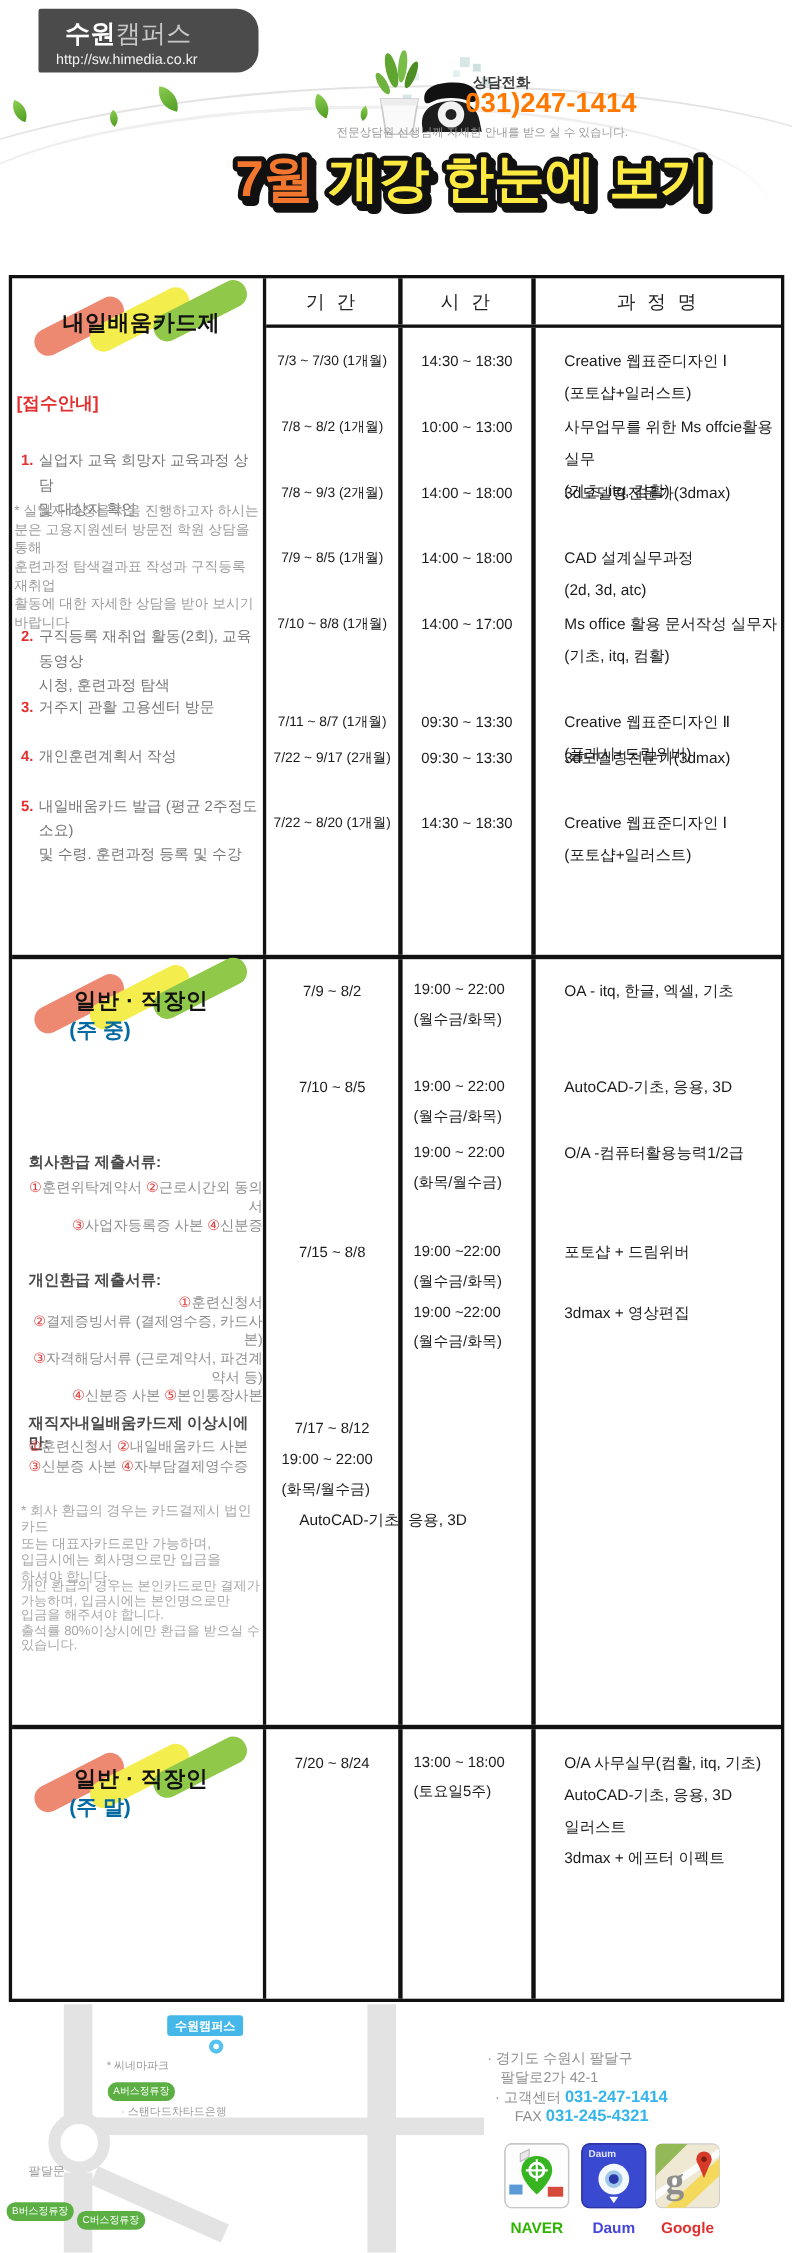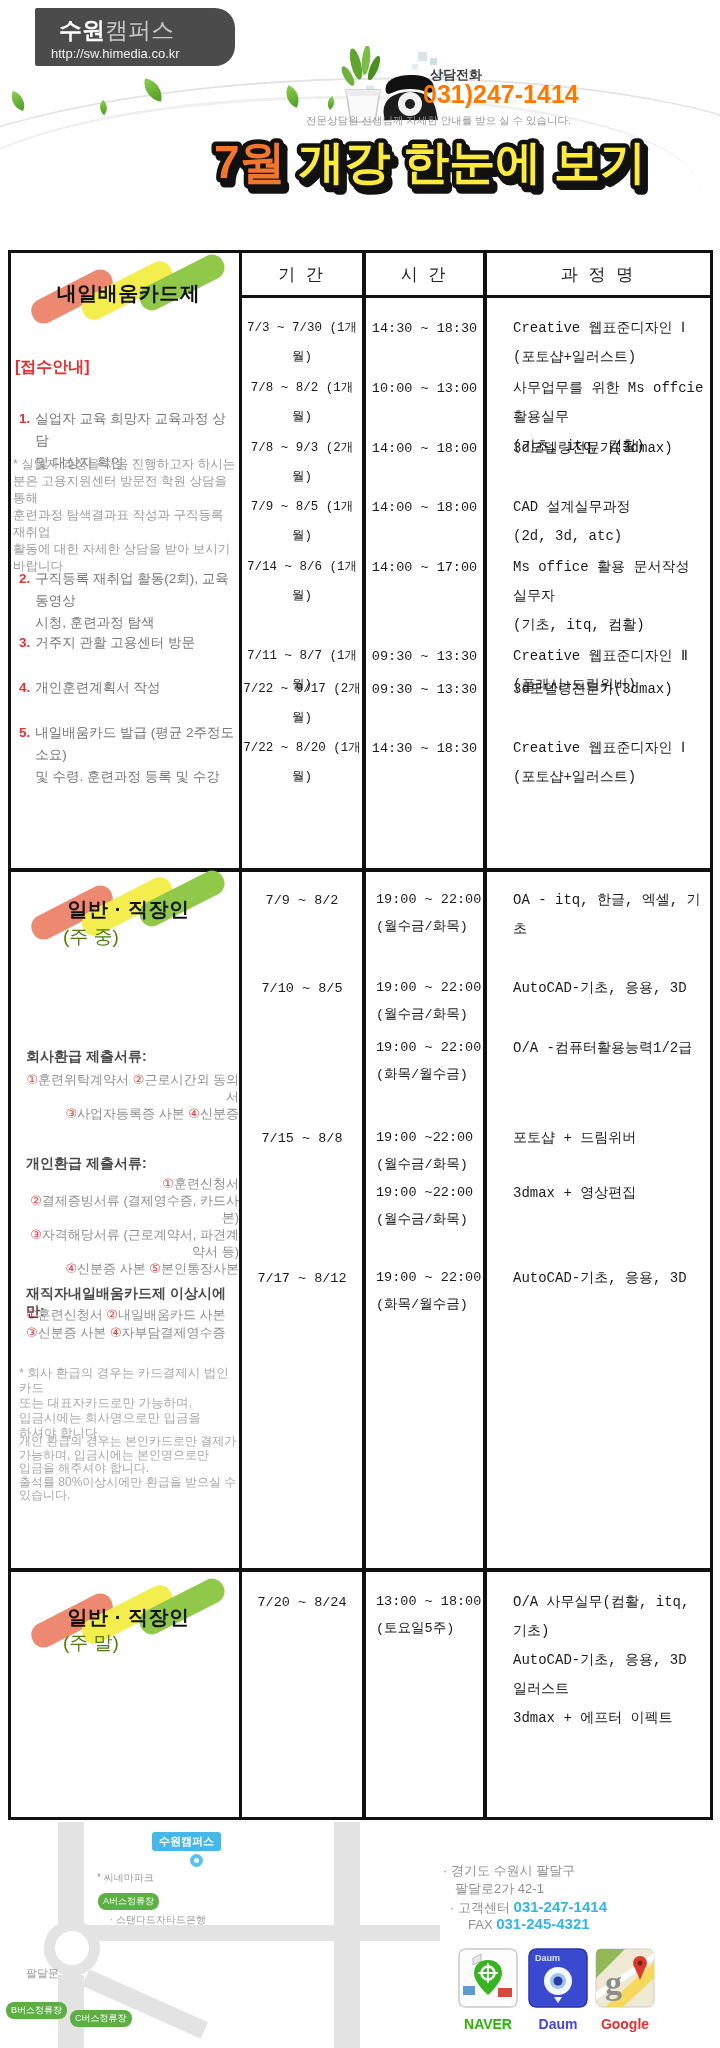--- a/index.html
+++ b/index.html
@@ -37,36 +37,36 @@
   .right{flex:1;display:flex;flex-direction:column;}
   .thead{height:45px;border-bottom:3px solid #111;display:flex;box-sizing:border-box;}
   .th{display:flex;align-items:center;justify-content:center;font-size:17px;color:#222;
       letter-spacing:3px;height:100%;box-sizing:border-box;}
   .th1{width:124px;border-right:4px solid #111;}
   .th2{width:121px;border-right:4px solid #111;}
   .th3{flex:1;}
   .rows{position:relative;flex:1;}
   .vline{position:absolute;top:0;bottom:0;width:4px;background:#111;}
   .v1{left:120px;} .v2{left:241px;}
-  .crow{position:absolute;left:0;right:0;display:flex;color:#1b1b1b;font-family:Liberation Mono, monospace;}
+  .crow{position:absolute;left:0;right:0;display:flex;color:#1b1b1b;}
   .c1{width:120px;text-align:center;font-size:12.5px;line-height:29px;white-space:pre-line;}
   .c2{width:117px;margin-left:4px;text-align:center;font-size:13.5px;line-height:29px;white-space:pre-line;}
   .c3{flex:1;margin-left:4px;padding-left:26px;font-size:14px;line-height:29px;white-space:pre-line;}
   .rows.tleft .c2{text-align:left;padding-left:10px;box-sizing:border-box;line-height:27px;}
   .rows.tleft .c1{font-size:13.5px;}
 
   
   .brush-box{position:absolute;width:205px;height:58px;}
   .stroke{position:absolute;height:25px;border-radius:12px;transform:rotate(-27deg);}
   .st1{left:2px;top:22px;width:88px;background:#ec8970;}
   .st2{left:52px;top:16px;width:98px;background:#f3ee4e;}
   .st3{left:110px;top:8px;width:92px;background:#90c849;}
   .brush-text{position:absolute;left:0;right:0;top:18px;text-align:center;font-size:20px;
               font-weight:bold;color:#111;letter-spacing:0.5px;}
-  .sub-title{position:absolute;font-size:19px;font-weight:normal;color:#4d7c0f;}
+  .sub-title{position:absolute;font-size:19px;font-weight:bold;color:#0369a1;}
 
   
   .sb{position:absolute;white-space:pre-line;}
   .recept{font-size:16px;font-weight:bold;color:#e53030;}
   .nitem{display:flex;font-size:13.5px;line-height:22px;color:#777;}
   .nitem .num{color:#e53030;margin-right:5px;font-weight:bold;flex:none;}
   .note1{font-size:12.5px;line-height:17px;color:#9c9c9c;}
   .ghead{font-size:14px;font-weight:bold;color:#4a4a4a;}
   .glines{font-size:13px;line-height:17px;color:#8f8f8f;text-align:right;}
   .g3lines{line-height:18px;}
@@ -194,21 +194,21 @@
               <div class="c2">14:00 ~ 18:00</div>
               <div class="c3">3d모델링전문가(3dmax)</div>
             </div>
             <div class="crow" style="top: 195px;">
               <div class="c1">7/9 ~ 8/5 (1개월)</div>
               <div class="c2">14:00 ~ 18:00</div>
               <div class="c3">CAD 설계실무과정
 (2d, 3d, atc)</div>
             </div>
             <div class="crow" style="top: 255px;">
-              <div class="c1">7/14 ~ 8/6 (1개월)</div>
+              <div class="c1">7/10 ~ 8/8 (1개월)</div>
               <div class="c2">14:00 ~ 17:00</div>
               <div class="c3">Ms office 활용 문서작성 실무자
 (기초, itq, 컴활)</div>
             </div>
             <div class="crow" style="top: 316px; margin-top: 28px;">
               <div class="c1">7/11 ~ 8/7 (1개월)</div>
               <div class="c2">09:30 ~ 13:30</div>
               <div class="c3">Creative 웹표준디자인 Ⅱ
 (플래시+드림위버)</div>
             </div>
@@ -284,21 +284,21 @@
               <div class="c2">19:00 ~22:00
 (월수금/화목)</div>
               <div class="c3">포토샵 + 드림위버</div>
             </div>
             <div class="crow" style="top: 307px;">
               <div class="c1"></div>
               <div class="c2">19:00 ~22:00
 (월수금/화목)</div>
               <div class="c3">3dmax + 영상편집</div>
             </div>
-            <div class="crow" style="top: 392px;">
+            <div class="crow" style="top: 412px; flex-direction: column;">
               <div class="c1">7/17 ~ 8/12</div>
               <div class="c2">19:00 ~ 22:00
 (화목/월수금)</div>
               <div class="c3">AutoCAD-기초, 응용, 3D</div>
             </div>
           </div>
       </div>
     </div>
 
     <div class="section last">

